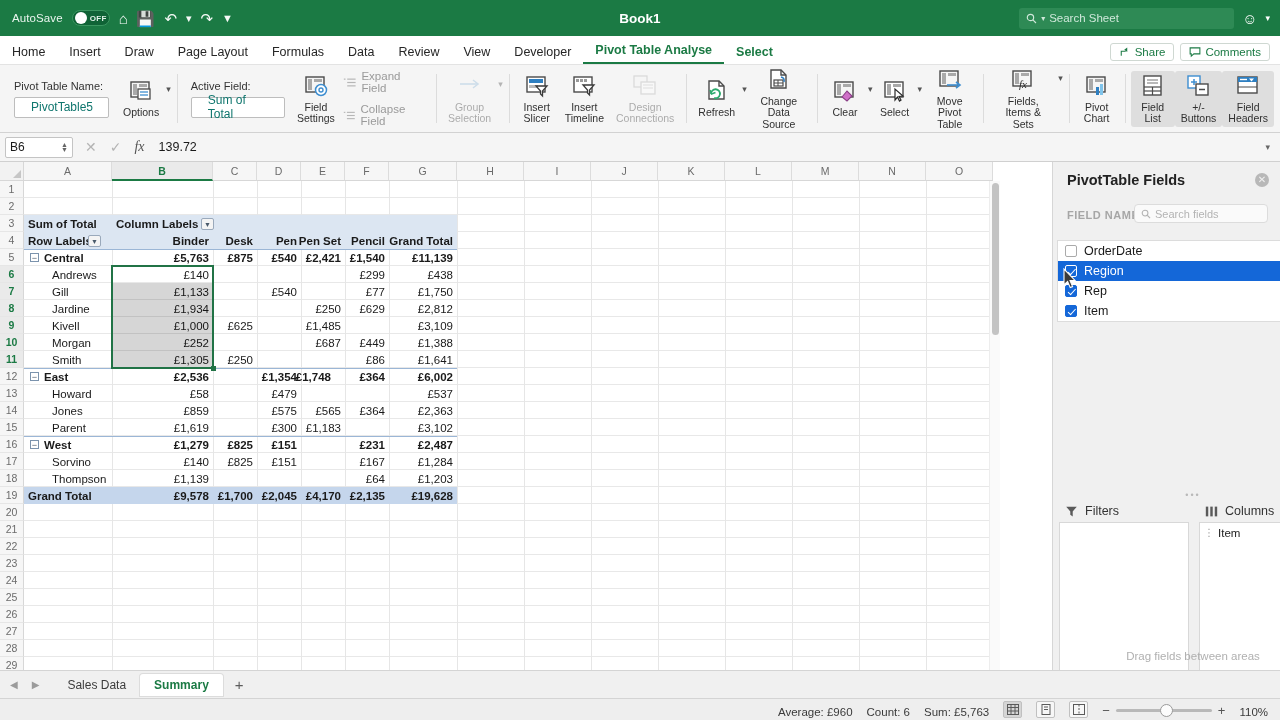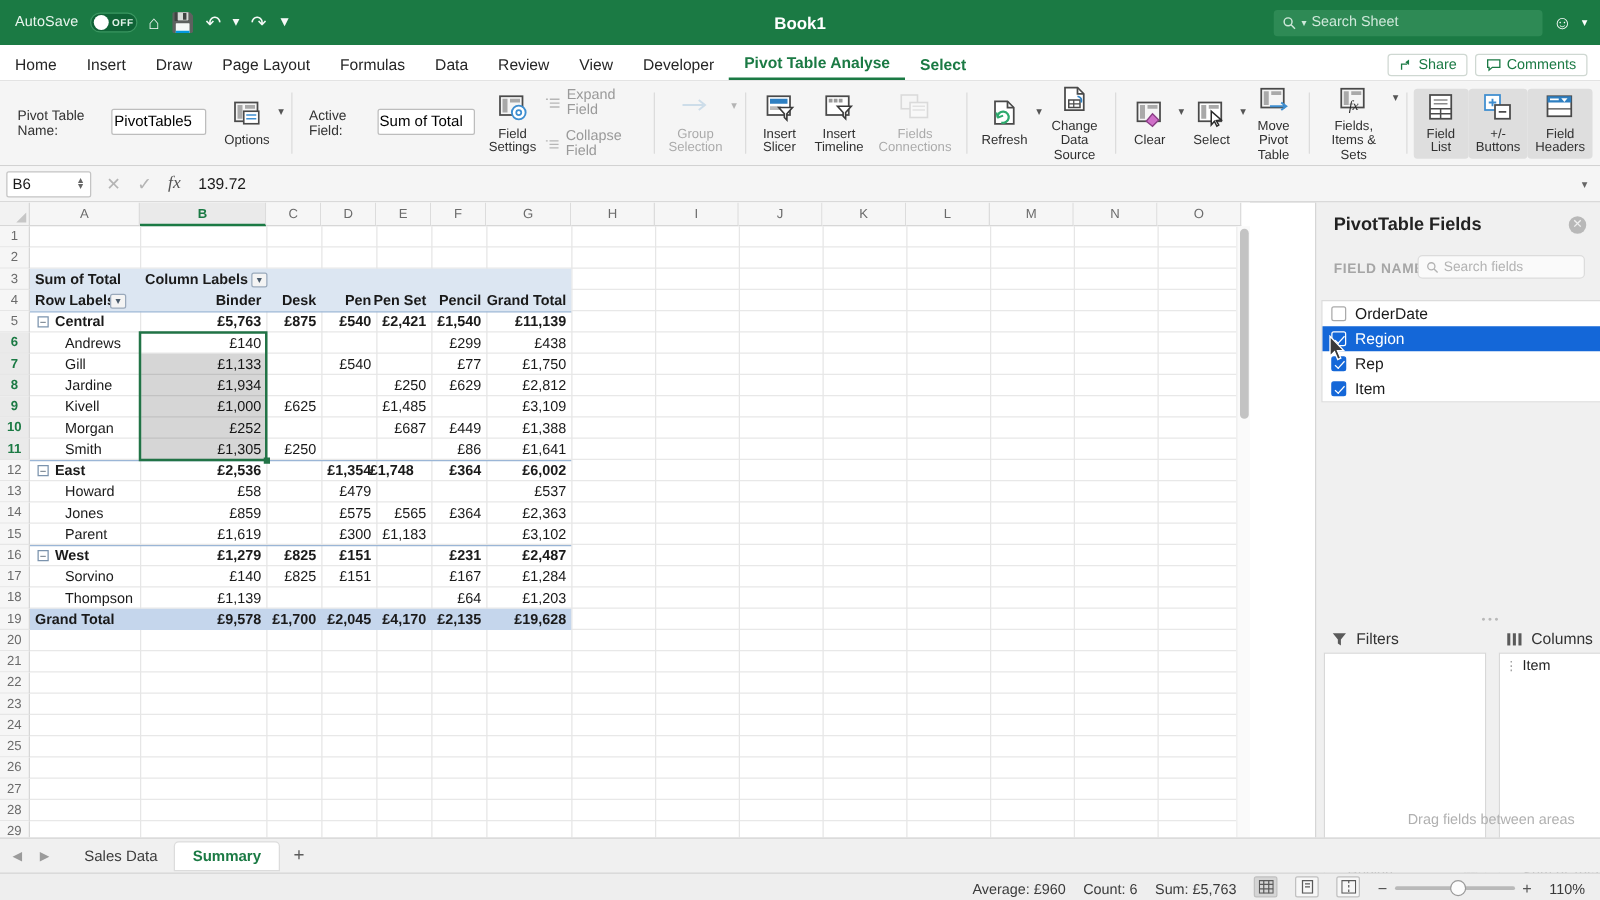--- a/index.html
+++ b/index.html
@@ -74,26 +74,26 @@
     padding: 2px 6px; min-width: 44px; cursor: default; color: #333;
   }
   .ritem .lbl { font-size: 10.5px; line-height: 11.5px; text-align: center; margin-top: 3px; color:#303030; }
   .ritem.dis { opacity: .38; justify-content: space-between; }
   .ritem.sel { background: #dedede; border-radius: 3px; }
   .ico { width: 26px; height: 26px; position: relative; }
   .ico svg { display:block; }
   .with-caret { display: flex; align-items: flex-start; gap: 1px; }
   .caret { font-size: 9px; color: #555; margin-top: 8px; }
   .fieldbox {
-    display:flex; flex-direction:row; justify-content:center; gap:5px; padding: 0 8px;
+    display:flex; flex-direction:column; justify-content:center; gap:5px; padding: 0 8px;
   }
   .fl-label { font-size: 11px; color: #333; }
   .fl-input {
     width: 95px; height: 21px; background:#fff; border:1px solid #bdbdbd; border-radius:2px;
-    font-size: 12px; color:#000000; display:flex; align-items:center; padding: 0 1px;
+    font-size: 12px; color:#0f766e; display:flex; align-items:center; padding: 0 16px;
   }
   .fl-input.wide { width: 94px; }
   .stacked { display:flex; flex-direction:column; justify-content:center; gap:9px; padding:0 4px;}
   .minirow { display:flex; align-items:center; gap:5px; font-size:11.5px; color:#9a9a9a; }
 
   
   .fbar {
     position: absolute; top: 133px; left: 0; width: 1280px; height: 29px;
     background: #f5f5f5; border-bottom: 1px solid #d0d0d0; display: flex; align-items: center;
   }
@@ -371,21 +371,21 @@
       </div>
       <div class="ritem dis">
         <span class="ico">
           <svg width="26" height="26" viewBox="0 0 26 26">
               <rect x="2" y="3" width="13" height="11" fill="none" stroke="#b0b0b0" stroke-width="1.3"></rect>
               <rect x="9" y="9" width="14" height="12" fill="#fff" stroke="#b0b0b0" stroke-width="1.3"></rect>
               <line x1="11" y1="12" x2="21" y2="12" stroke="#c4c4c4" stroke-width="1.2"></line>
               <line x1="11" y1="15" x2="21" y2="15" stroke="#c4c4c4" stroke-width="1.2"></line>
             </svg>
         </span>
-        <span class="lbl" style="white-space:pre-line">Fields
+        <span class="lbl" style="white-space:pre-line">Design
 Connections</span>
       </div>
     </div>
 
     <div class="rgroup">
       <div class="with-caret">
         <div class="ritem">
           <span class="ico">
             <svg width="26" height="26" viewBox="0 0 26 26">
                 <path d="M5 3 h10 l5 5 v13 h-15 z" fill="#fff" stroke="#4a4a4a" stroke-width="1.4"></path>
@@ -469,20 +469,35 @@
                 <text x="9" y="21" font-family="Liberation Serif, serif" font-style="italic" font-size="11" fill="#2a2a2a">fx</text>
               </svg>
           </span>
           <span class="lbl" style="white-space:pre-line">Fields,
 Items &amp; Sets</span>
         </div>
         <span class="caret">▾</span>
       </div>
     </div>
 
+    <div class="rgroup">
+      <div class="ritem">
+        <span class="ico">
+          <svg width="26" height="26" viewBox="0 0 26 26">
+              <rect x="3" y="4" width="18" height="15" fill="none" stroke="#4a4a4a" stroke-width="1.4"></rect>
+              <rect x="5" y="6" width="4" height="11" fill="#a9a9a9"></rect>
+              <rect x="11" y="6" width="8" height="3" fill="#a9a9a9"></rect>
+              <rect x="12" y="14" width="3" height="8" fill="#2e7fc1"></rect>
+              <rect x="16" y="11" width="3" height="11" fill="#7fc3ea"></rect>
+            </svg>
+        </span>
+        <span class="lbl" style="white-space:pre-line">Pivot
+Chart</span>
+      </div>
+    </div>
 
     <div class="rgroup">
       <div class="ritem sel">
         <span class="ico">
           <svg width="26" height="26" viewBox="0 0 26 26">
               <rect x="4" y="3" width="17" height="19" fill="#fff" stroke="#4a4a4a" stroke-width="1.4"></rect>
               <line x1="7" y1="7" x2="18" y2="7" stroke="#8a8a8a" stroke-width="1.2"></line>
               <line x1="7" y1="10" x2="18" y2="10" stroke="#8a8a8a" stroke-width="1.2"></line>
               <line x1="4" y1="14" x2="21" y2="14" stroke="#4a4a4a" stroke-width="1.2"></line>
               <line x1="12.5" y1="14" x2="12.5" y2="22" stroke="#4a4a4a" stroke-width="1.2"></line>

